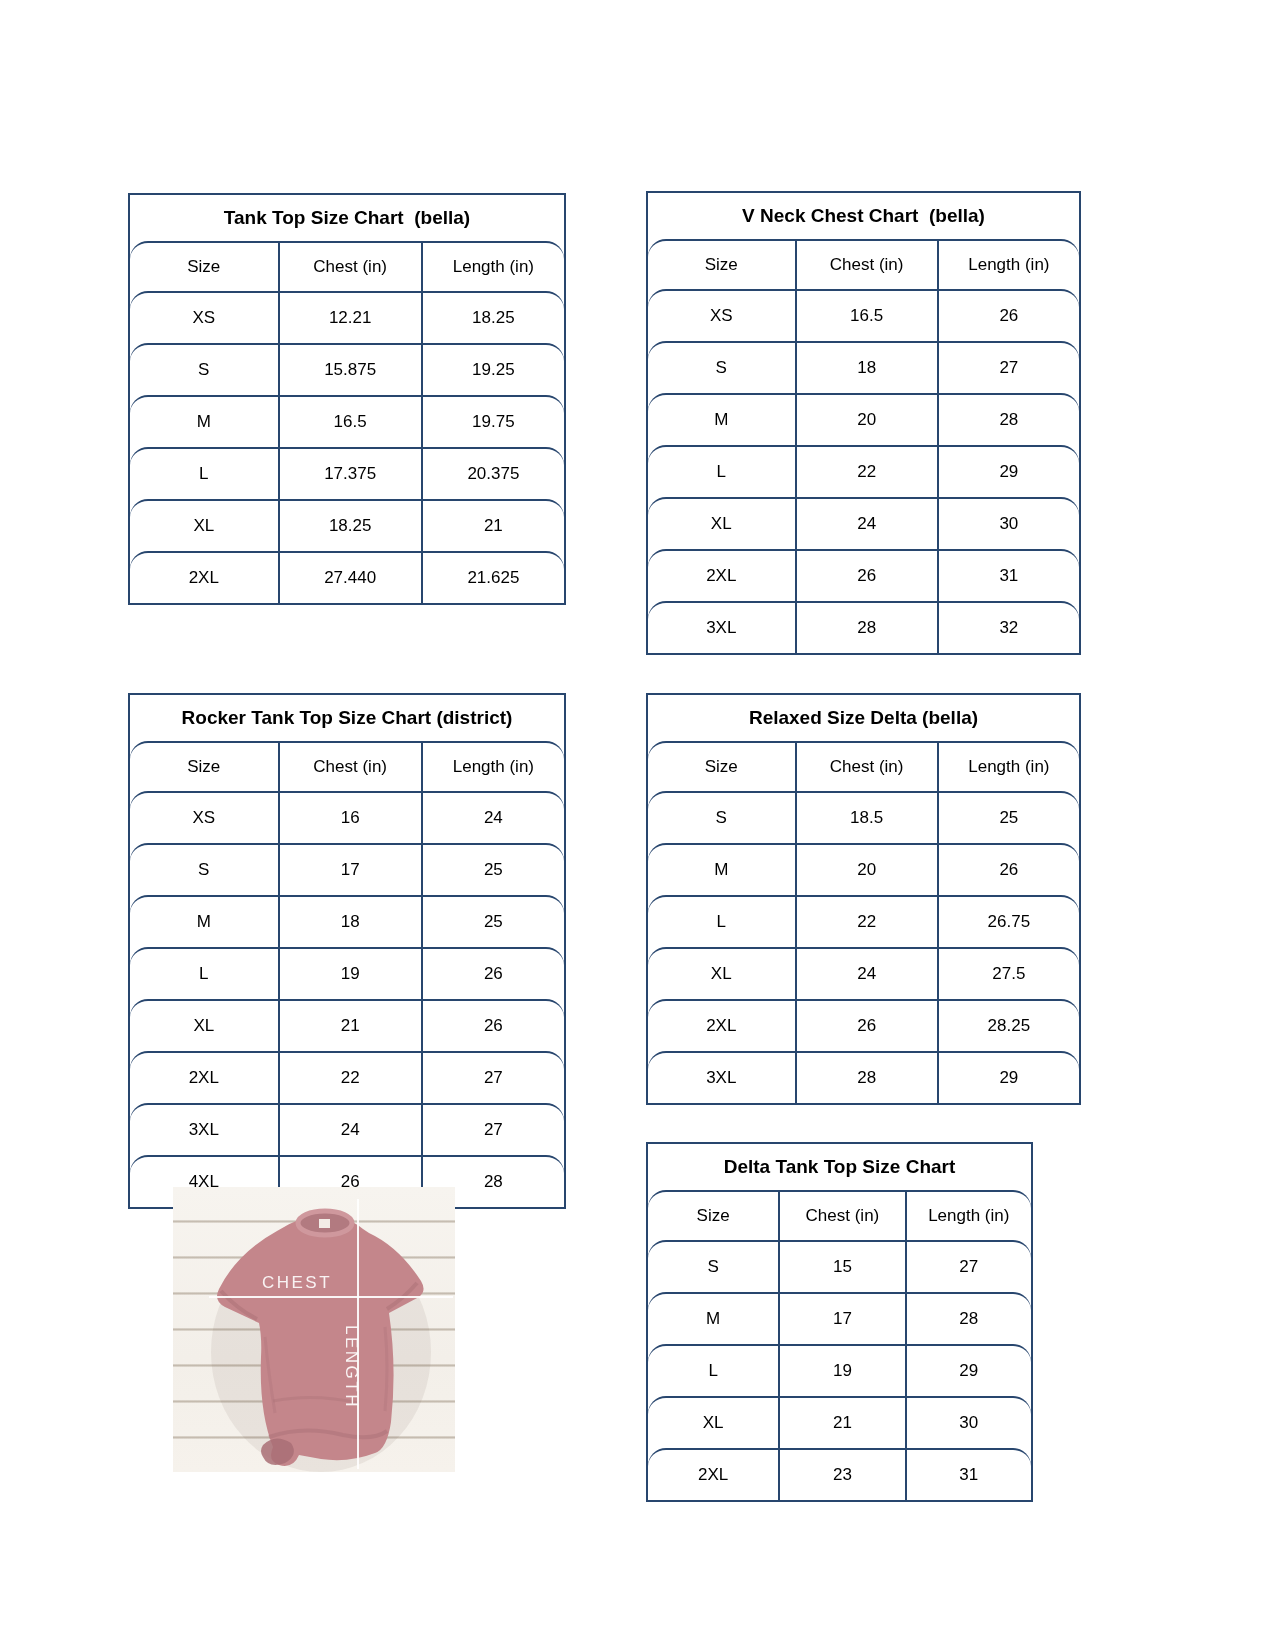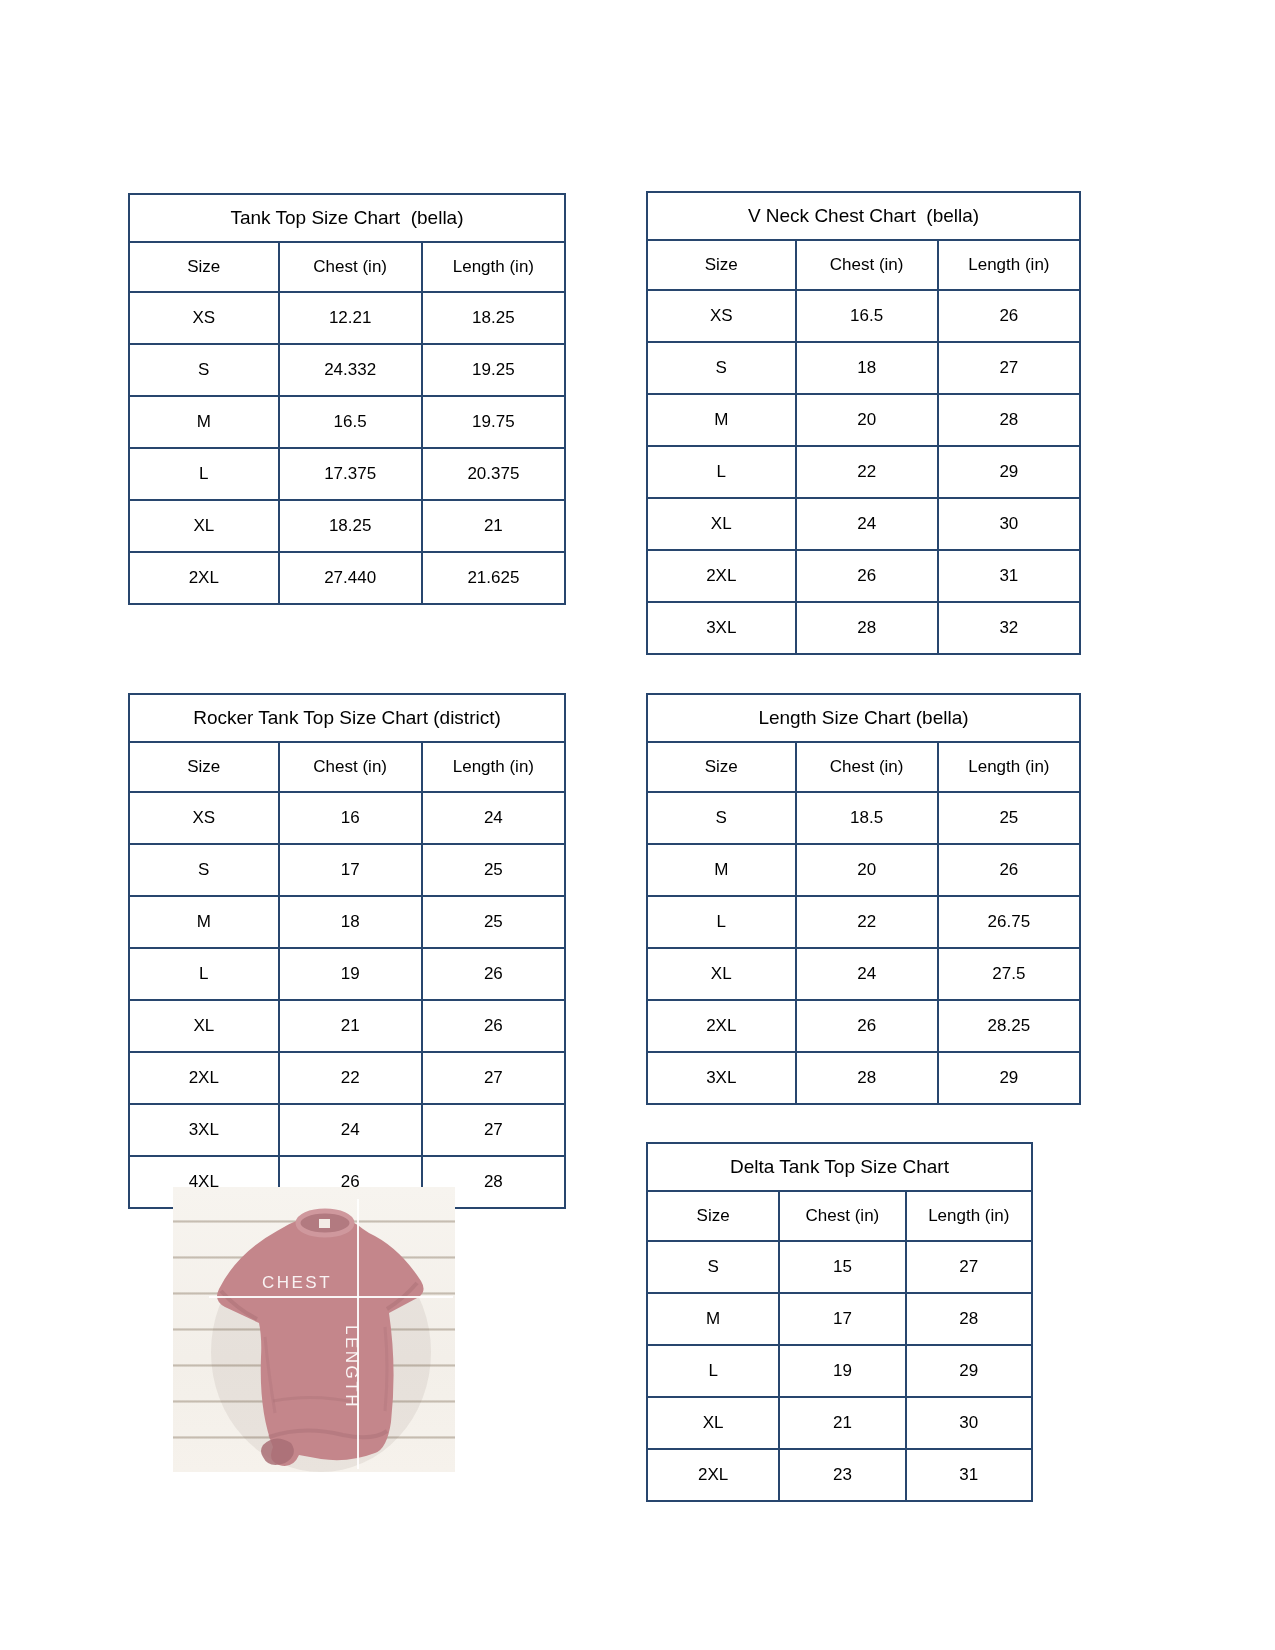--- a/index.html
+++ b/index.html
@@ -12,28 +12,29 @@
     overflow:hidden;
   }
   .size-table {
     position:absolute;
     background:#fff;
     border:2px solid var(--table-border,#28466e);
   }
   .t-title {
     height:46px;
     display:flex; align-items:center; justify-content:center;
-    font-size:19px; font-weight:normal;
+    font-size:19px; font-weight:bold;
     white-space:pre;
     border-radius:9px;
   }
   .t-row {
     display:grid;
     grid-template-columns:34% 33% 33%;
     border-top:2px solid var(--table-border,#28466e);
+    border-radius:18px;
   }
   .t-row .td {
     height:50px;
     display:flex; align-items:center; justify-content:center;
     font-size:17px;
     border-left:2px solid var(--table-border,#28466e);
     overflow:hidden;
   }
   .t-row .td:first-child { border-left:none; }
   .t-head .td { height:48px; }
@@ -60,21 +61,21 @@
     <div class="td">Chest (in)</div>
     <div class="td">Length (in)</div>
   </div>
   <div class="t-row">
       <div class="td">XS</div>
       <div class="td">12.21</div>
       <div class="td">18.25</div>
     </div>
   <div class="t-row">
       <div class="td">S</div>
-      <div class="td">24.332</div>
+      <div class="td">15.875</div>
       <div class="td">19.25</div>
     </div>
   <div class="t-row">
       <div class="td">M</div>
       <div class="td">16.5</div>
       <div class="td">19.75</div>
     </div>
   <div class="t-row">
       <div class="td">L</div>
       <div class="td">17.375</div>
@@ -179,21 +180,21 @@
       <div class="td">27</div>
     </div>
   <div class="t-row">
       <div class="td">4XL</div>
       <div class="td">26</div>
       <div class="td">28</div>
     </div>
 </section>
 
 <section class="size-table" style="left:646px;top:693px;width:435px">
-  <div class="t-title">Length Size Chart (bella)</div>
+  <div class="t-title">Relaxed Size Delta (bella)</div>
   <div class="t-row t-head">
     <div class="td">Size</div>
     <div class="td">Chest (in)</div>
     <div class="td">Length (in)</div>
   </div>
   <div class="t-row">
       <div class="td">S</div>
       <div class="td">18.5</div>
       <div class="td">25</div>
     </div>

